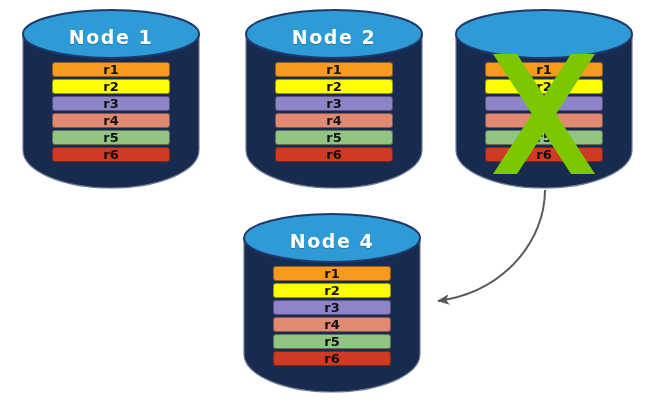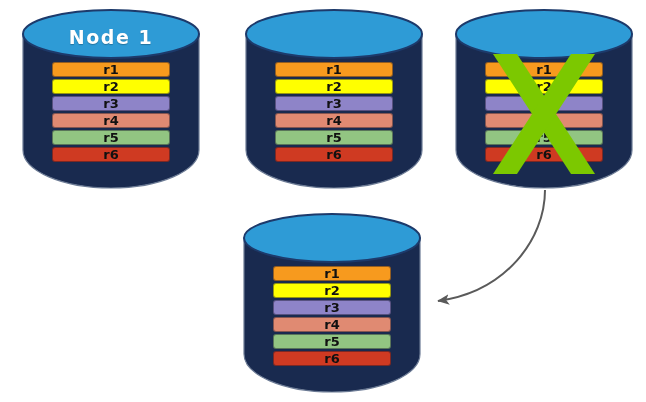--- a/index.html
+++ b/index.html
@@ -95,20 +95,21 @@
           <div class="record" style="background: rgb(224, 138, 114);">r4</div>
           <div class="record" style="background: rgb(146, 197, 130);">r5</div>
           <div class="record" style="background: rgb(207, 58, 34);">r6</div>
         </div>
       </div>
       <div class="node" style="left: 245px; top: 8px;">
         <svg class="node-svg" viewBox="0 0 178 182" xmlns="http://www.w3.org/2000/svg">
           <path d="M 1,26 L 1,142 A 88,38 0 0 0 177,142 L 177,26 Z" fill="#192a4f" stroke="#6b7a94" stroke-width="1.2"></path>
           <ellipse cx="89" cy="26" rx="88" ry="24" fill="#2e9bd6" stroke="#1d3a6b" stroke-width="2"></ellipse>
         </svg>
+        <div class="node-title">Node  2</div>
         <div class="records">
           <div class="record" style="background: rgb(247, 154, 30);">r1</div>
           <div class="record" style="background: rgb(255, 255, 0);">r2</div>
           <div class="record" style="background: rgb(142, 132, 200);">r3</div>
           <div class="record" style="background: rgb(224, 138, 114);">r4</div>
           <div class="record" style="background: rgb(146, 197, 130);">r5</div>
           <div class="record" style="background: rgb(207, 58, 34);">r6</div>
         </div>
       </div>
       <div class="node" style="left: 455px; top: 8px;">
@@ -129,20 +130,21 @@
             <path d="M 38,46 L 62,46 L 140,166 L 116,166 Z"></path>
             <path d="M 140,46 L 116,46 L 38,166 L 62,166 Z"></path>
           </g>
         </svg>
       </div>
       <div class="node" style="left: 243px; top: 212px;">
         <svg class="node-svg" viewBox="0 0 178 182" xmlns="http://www.w3.org/2000/svg">
           <path d="M 1,26 L 1,142 A 88,38 0 0 0 177,142 L 177,26 Z" fill="#192a4f" stroke="#6b7a94" stroke-width="1.2"></path>
           <ellipse cx="89" cy="26" rx="88" ry="24" fill="#2e9bd6" stroke="#1d3a6b" stroke-width="2"></ellipse>
         </svg>
+        <div class="node-title">Node  4</div>
         <div class="records">
           <div class="record" style="background: rgb(247, 154, 30);">r1</div>
           <div class="record" style="background: rgb(255, 255, 0);">r2</div>
           <div class="record" style="background: rgb(142, 132, 200);">r3</div>
           <div class="record" style="background: rgb(224, 138, 114);">r4</div>
           <div class="record" style="background: rgb(146, 197, 130);">r5</div>
           <div class="record" style="background: rgb(207, 58, 34);">r6</div>
         </div>
       </div>
     </div>

